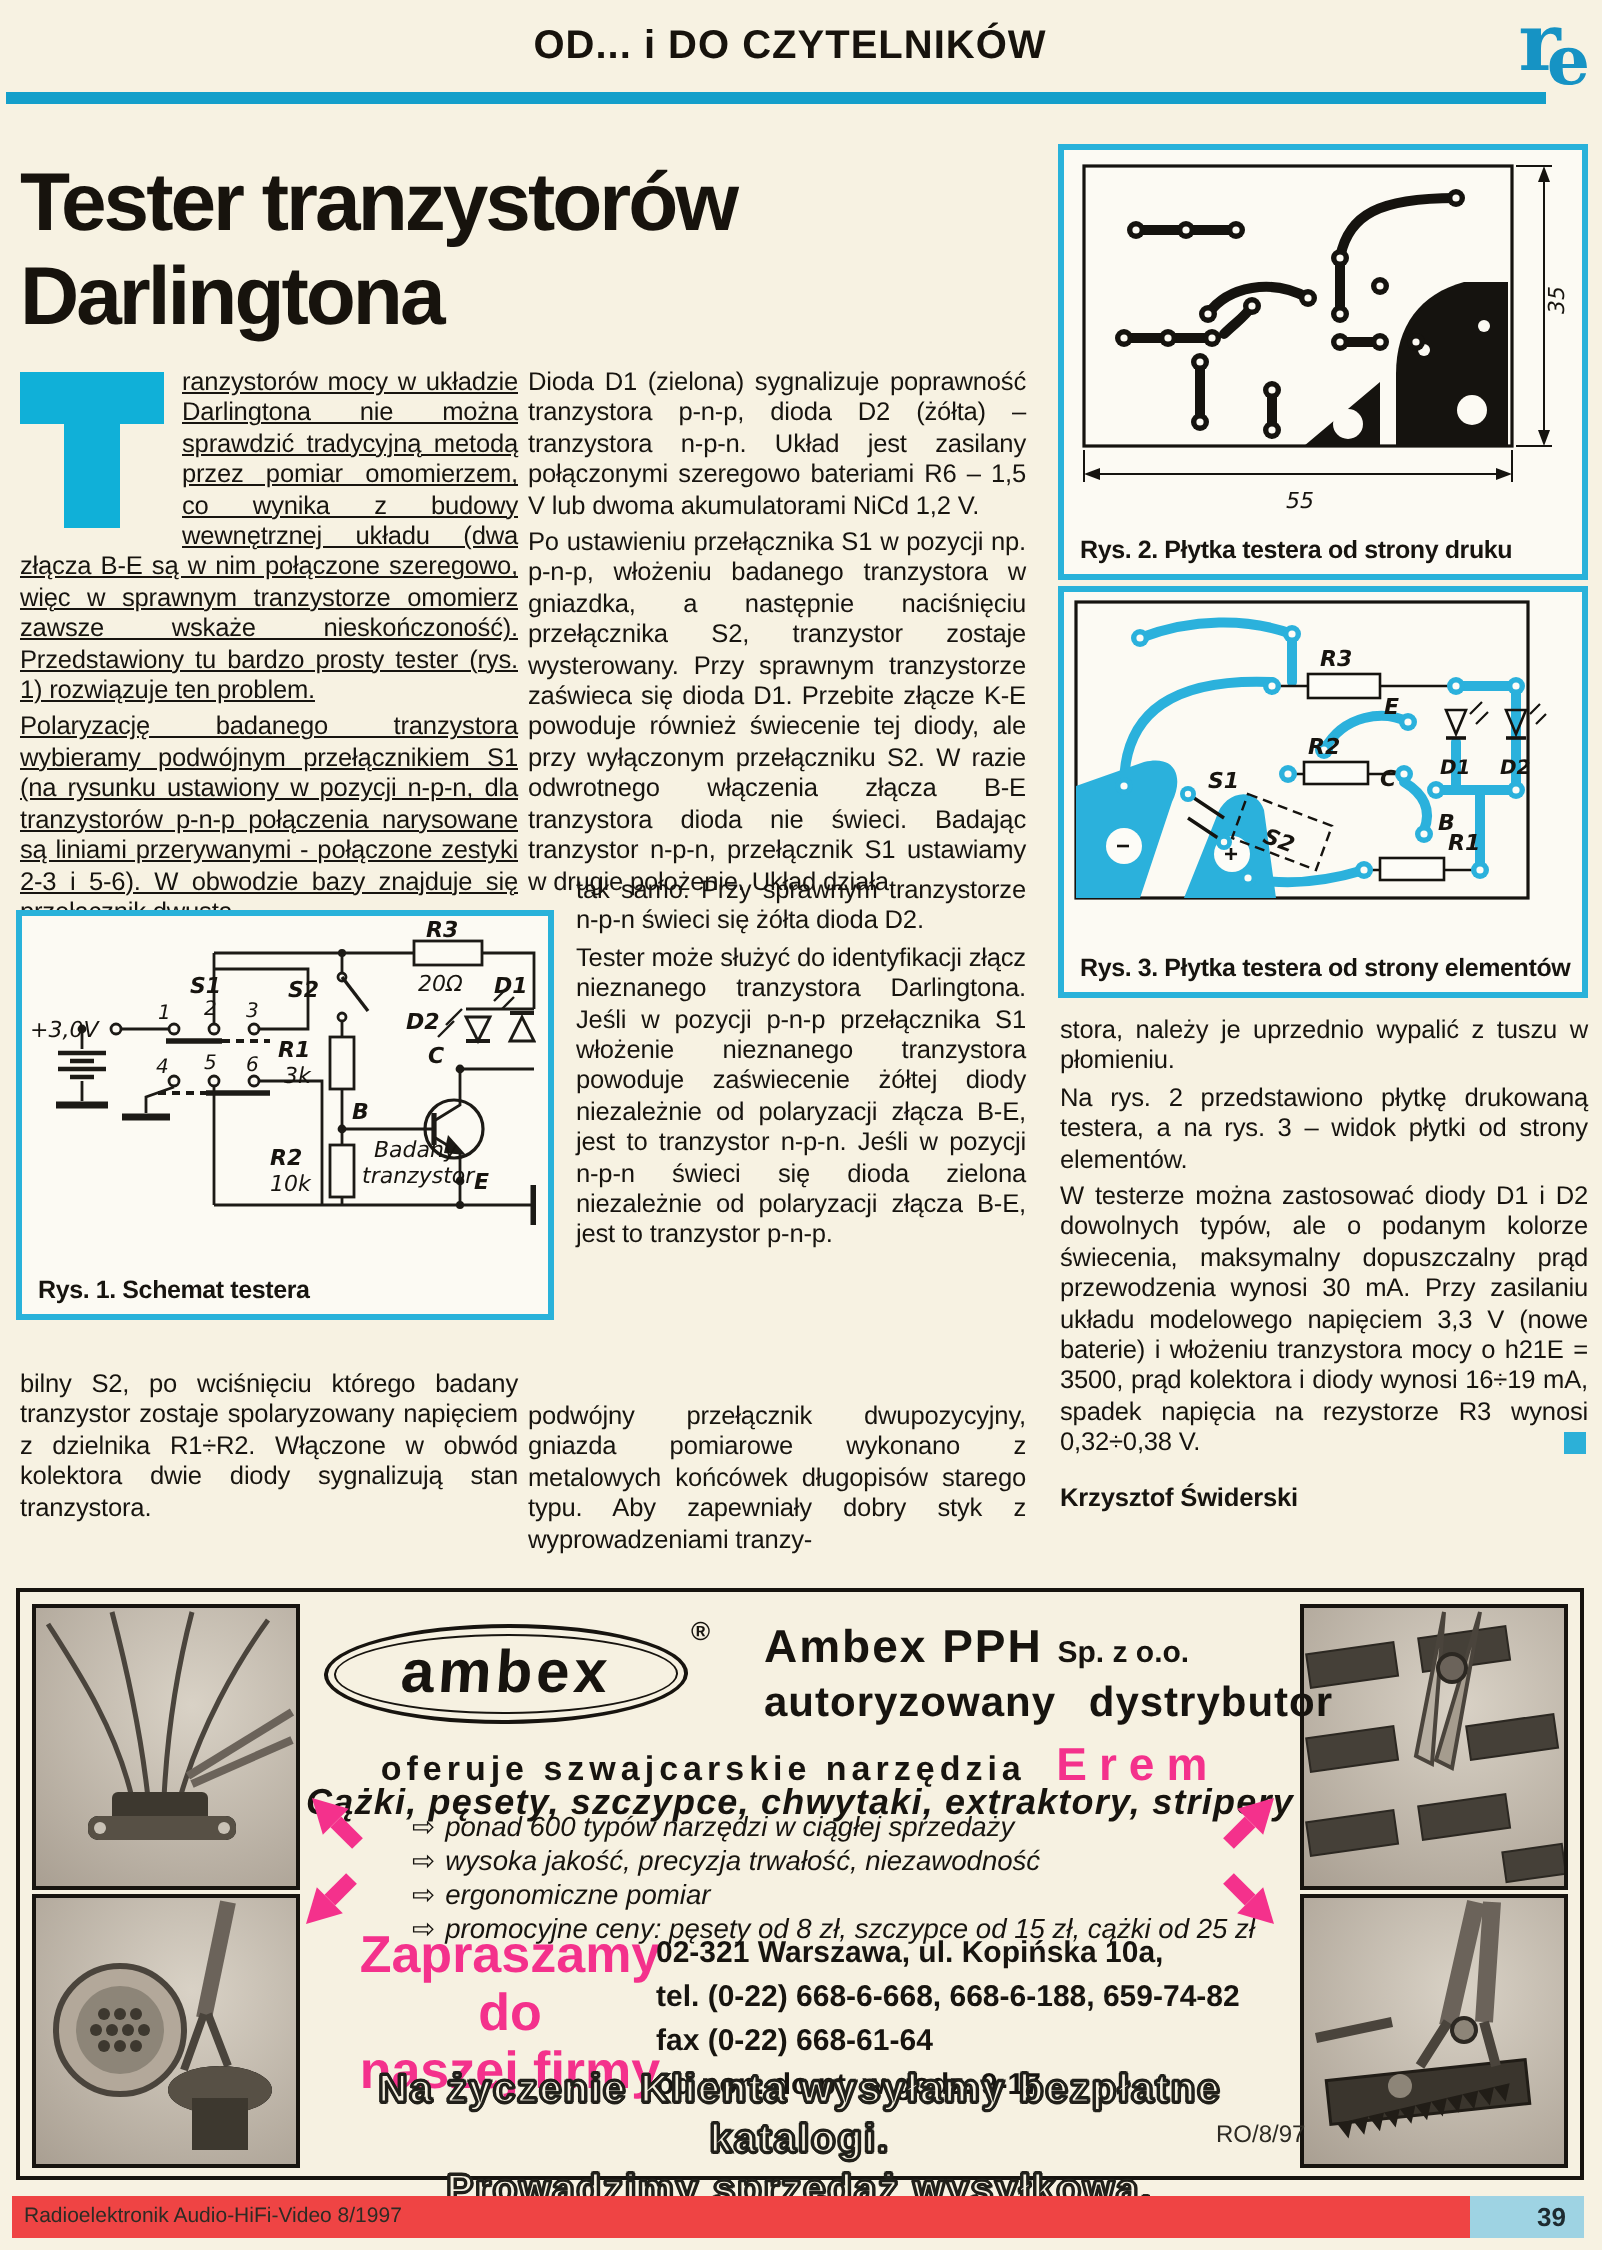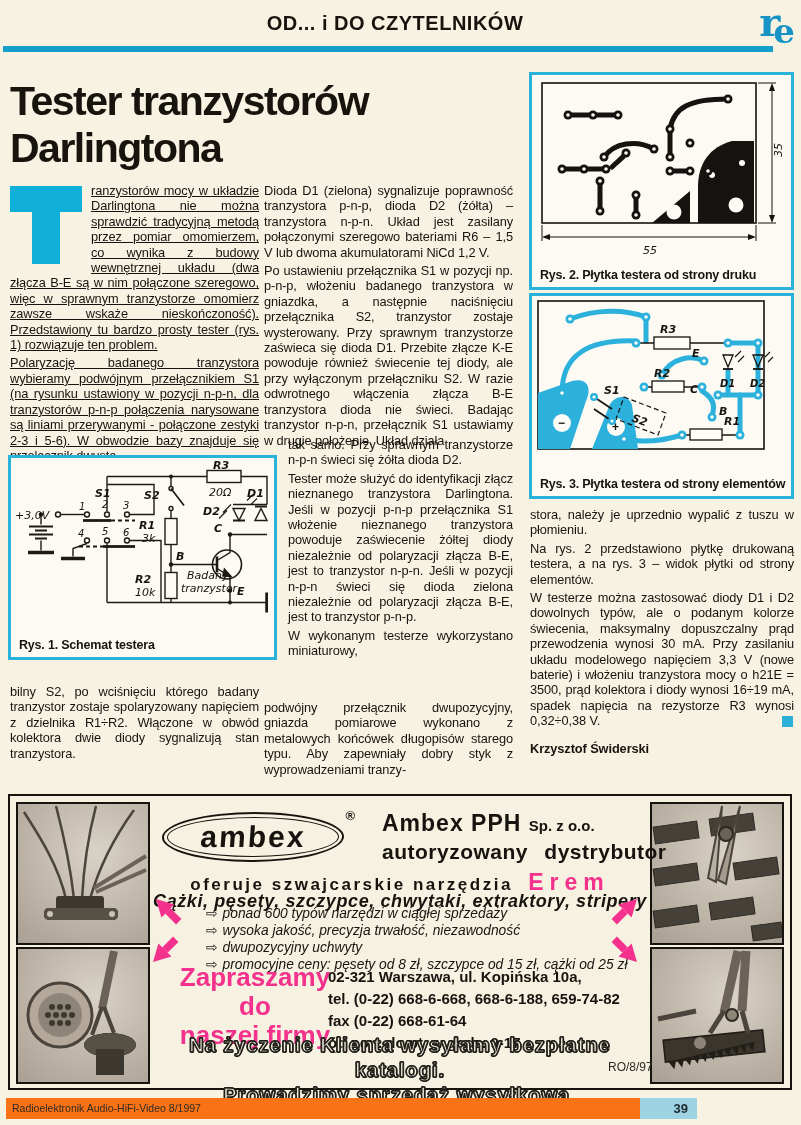--- a/index.html
+++ b/index.html
@@ -75,21 +75,21 @@
   .arr.br{left:601px;top:140px;transform:scaleY(-1);}
   .ad-invite{position:absolute;left:165px;top:167px;width:160px;text-align:center;color:#f4318c;
         font-size:26px;line-height:29px;font-weight:bold;}
   .ad-contact{position:absolute;left:318px;top:170px;font-size:15px;font-weight:bold;line-height:22px;}
   .ad-outline{position:absolute;left:140px;top:237px;width:500px;text-align:center;
         font-size:20px;line-height:25px;font-weight:bold;letter-spacing:1px;
         color:#f6f1e1;-webkit-text-stroke:1.4px #21201a;
         text-shadow:1px 0 0 #21201a,-1px 0 0 #21201a,0 1px 0 #21201a,0 -1px 0 #21201a;}
   .ad-code{position:absolute;left:598px;top:264px;font-size:12px;color:#2e2b24;}
   
-  .footer-bar{position:absolute;left:6px;top:1098px;width:691px;height:21px;background:#f97316;}
+  .footer-bar{position:absolute;left:6px;top:1098px;width:786px;height:21px;background:#ef4444;}
   .footer-journal{position:absolute;left:6px;top:0;font-size:10.5px;line-height:21px;color:#2e2b24;}
   .page-num{position:absolute;right:0;top:0;width:57px;height:21px;background:#9ed3e3;
         font-size:13px;font-weight:bold;line-height:21px;text-align:right;padding-right:9px;
         box-sizing:border-box;color:#1d2a30;}
 </style>
 </head>
 <body>
 
 <div class="page">
 
@@ -116,21 +116,20 @@
     <p>bilny S2, po wciśnięciu którego badany tranzystor zostaje spolaryzowany napięciem z dzielnika R1÷R2. Włączone w obwód kolektora dwie diody sygnalizują stan tranzystora.</p>
   </div>
 
   <div class="col col2a">
     <p>Dioda D1 (zielona) sygnalizuje poprawność tranzystora p-n-p, dioda D2 (żółta) – tranzystora n-p-n. Układ jest zasilany połączonymi szeregowo bateriami R6 – 1,5 V lub dwoma akumulatorami NiCd 1,2 V.</p>
     <p>Po ustawieniu przełącznika S1 w pozycji np. p-n-p, włożeniu badanego tranzystora w gniazdka, a następnie naciśnięciu przełącznika S2, tranzystor zostaje wysterowany. Przy sprawnym tranzystorze zaświeca się dioda D1. Przebite złącze K-E powoduje również świecenie tej diody, ale przy wyłączonym przełączniku S2. W razie odwrotnego włączenia złącza B-E tranzystora dioda nie świeci. Badając tranzystor n-p-n, przełącznik S1 ustawiamy w drugie położenie. Układ działa</p>
   </div>
   <div class="col col2b">
     <p>tak samo. Przy sprawnym tranzystorze n-p-n świeci się żółta dioda D2.</p>
     <p>Tester może służyć do identyfikacji złącz nieznanego tranzystora Darlingtona. Jeśli w pozycji p-n-p przełącznika S1 włożenie nieznanego tranzystora powoduje zaświecenie żółtej diody niezależnie od polaryzacji złącza B-E, jest to tranzystor n-p-n. Jeśli w pozycji n-p-n świeci się dioda zielona niezależnie od polaryzacji złącza B-E, jest to tranzystor p-n-p.</p>
-    <p>W wykonanym testerze wykorzystano miniaturowy,</p>
   </div>
   <div class="col col2c">
     <p>podwójny przełącznik dwupozycyjny, gniazda pomiarowe wykonano z metalowych końcówek długopisów starego typu. Aby zapewniały dobry styk z wyprowadzeniami tranzy-</p>
   </div>
 
   <div class="col col3">
     <p>stora, należy je uprzednio wypalić z tuszu w płomieniu.</p>
     <p>Na rys. 2 przedstawiono płytkę drukowaną testera, a na rys. 3 – widok płytki od strony elementów.</p>
     <p class="lastp"><span>W testerze można zastosować diody D1 i D2 dowolnych typów, ale o podanym kolorze świecenia, maksymalny dopuszczalny prąd przewodzenia wynosi 30 mA. Przy zasilaniu układu modelowego napięciem 3,3 V (nowe baterie) i włożeniu tranzystora mocy o h21E = 3500, prąd kolektora i diody wynosi 16÷19 mA, spadek napięcia na rezystorze R3 wynosi 0,32÷0,38 V.</span><span class="endmark"></span></p>
     <p class="author">Krzysztof Świderski</p>
@@ -480,21 +479,21 @@
 
     <div class="ad-offer">
       <span>oferuje szwajcarskie narzędzia</span>
       <span class="brand">Erem</span>
     </div>
     <div class="ad-products">Cążki, pęsety, szczypce, chwytaki, extraktory, stripery</div>
 
     <div class="ad-bullets">
       <div><span class="ico">⇨</span><span>ponad 600 typów narzędzi w ciągłej sprzedaży</span></div>
       <div><span class="ico">⇨</span><span>wysoka jakość, precyzja trwałość, niezawodność</span></div>
-      <div><span class="ico">⇨</span><span>dwupozycyjny uchwyty</span></div>
+      <div><span class="ico">⇨</span><span>ergonomiczne pomiar</span></div>
       <div><span class="ico">⇨</span><span>promocyjne ceny: pęsety od 8 zł, szczypce od 15 zł, cążki od 25 zł</span></div>
     </div>
 
     <svg class="arr tl" viewBox="0 0 24 24">
         <path d="M3,21 L13,11" stroke="#f4318c" stroke-width="7"></path>
         <polygon points="24,0 7,5 19,17" fill="#f4318c"></polygon>
       </svg>
     <svg class="arr bl" viewBox="0 0 24 24">
         <path d="M3,21 L13,11" stroke="#f4318c" stroke-width="7"></path>
         <polygon points="24,0 7,5 19,17" fill="#f4318c"></polygon>

